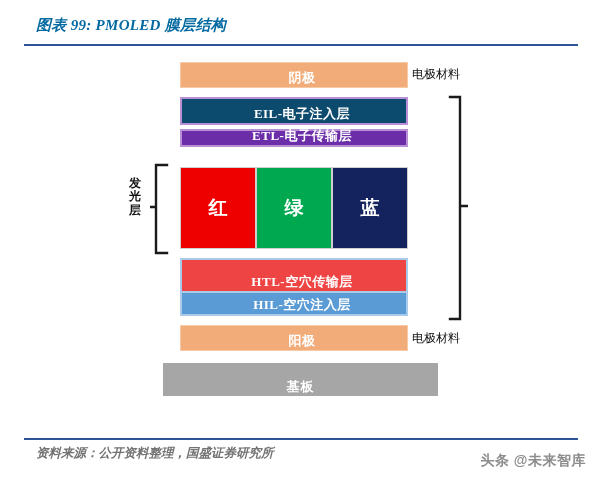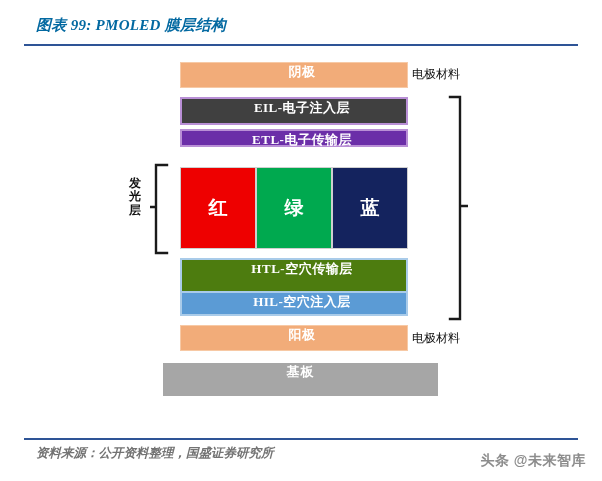--- a/index.html
+++ b/index.html
@@ -75,48 +75,48 @@
     top: 0;
     width: 602px;
     height: 481px;
   }
   .layer {
     position: absolute;
     left: 180px;
     width: 228px;
     box-sizing: border-box;
     display: flex;
-    align-items: flex-start;
+    align-items: flex-end;
     justify-content: center;
     color: #ffffff;
     font-family: "Liberation Serif", serif;
     font-weight: bold;
     font-size: 13px;
     letter-spacing: 0.5px;
     white-space: nowrap;
     padding-left: 16px;
   }
   .layer-cathode {
     top: 62px; height: 26px;
     background: #f2ac79;
     border: 1px solid #f7c9a5;
   }
   .layer-eil {
     top: 97px; height: 28px;
-    background: #404040;
+    background: #0c4a6e;
     border: 2px solid #b98fd6;
   }
   .layer-etl {
     top: 129px; height: 18px;
     background: #6b2ea8;
     border: 2px solid #b98fd6;
   }
   .layer-htl {
     top: 258px; height: 35px;
-    background: #4d7c0f;
+    background: #ef4444;
     border: 2px solid #a9cbe9;
   }
   .layer-hil {
     top: 291px; height: 25px;
     background: #5b9bd5;
     border: 2px solid #a9cbe9;
   }
   .layer-anode {
     top: 325px; height: 26px;
     background: #f2ac79;
@@ -124,21 +124,21 @@
   }
   .layer-substrate {
     position: absolute;
     left: 163px;
     top: 363px;
     width: 275px;
     height: 33px;
     background: #a6a6a6;
     box-sizing: border-box;
     display: flex;
-    align-items: flex-start;
+    align-items: flex-end;
     justify-content: center;
     color: #ffffff;
     font-family: "Liberation Serif", serif;
     font-weight: bold;
     font-size: 13px;
     letter-spacing: 1px;
   }
 
   
   #emissive-row {

